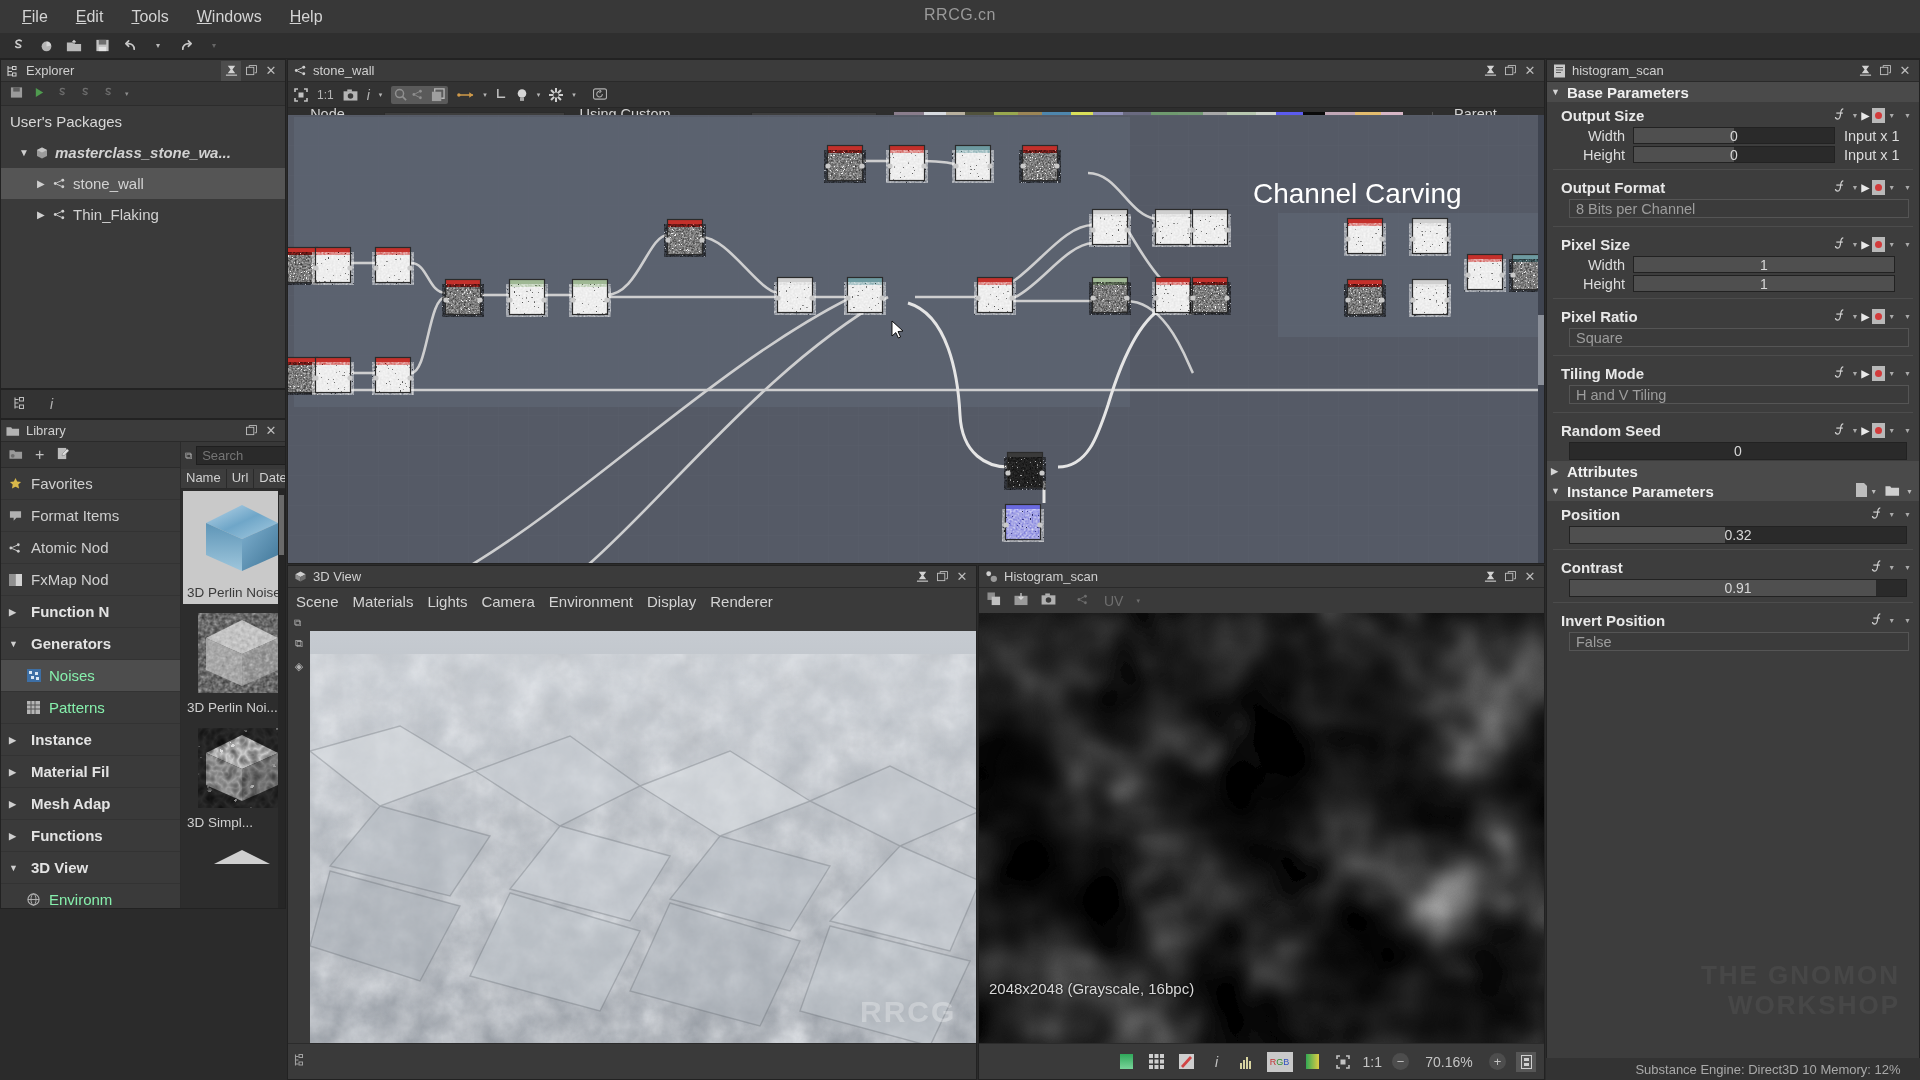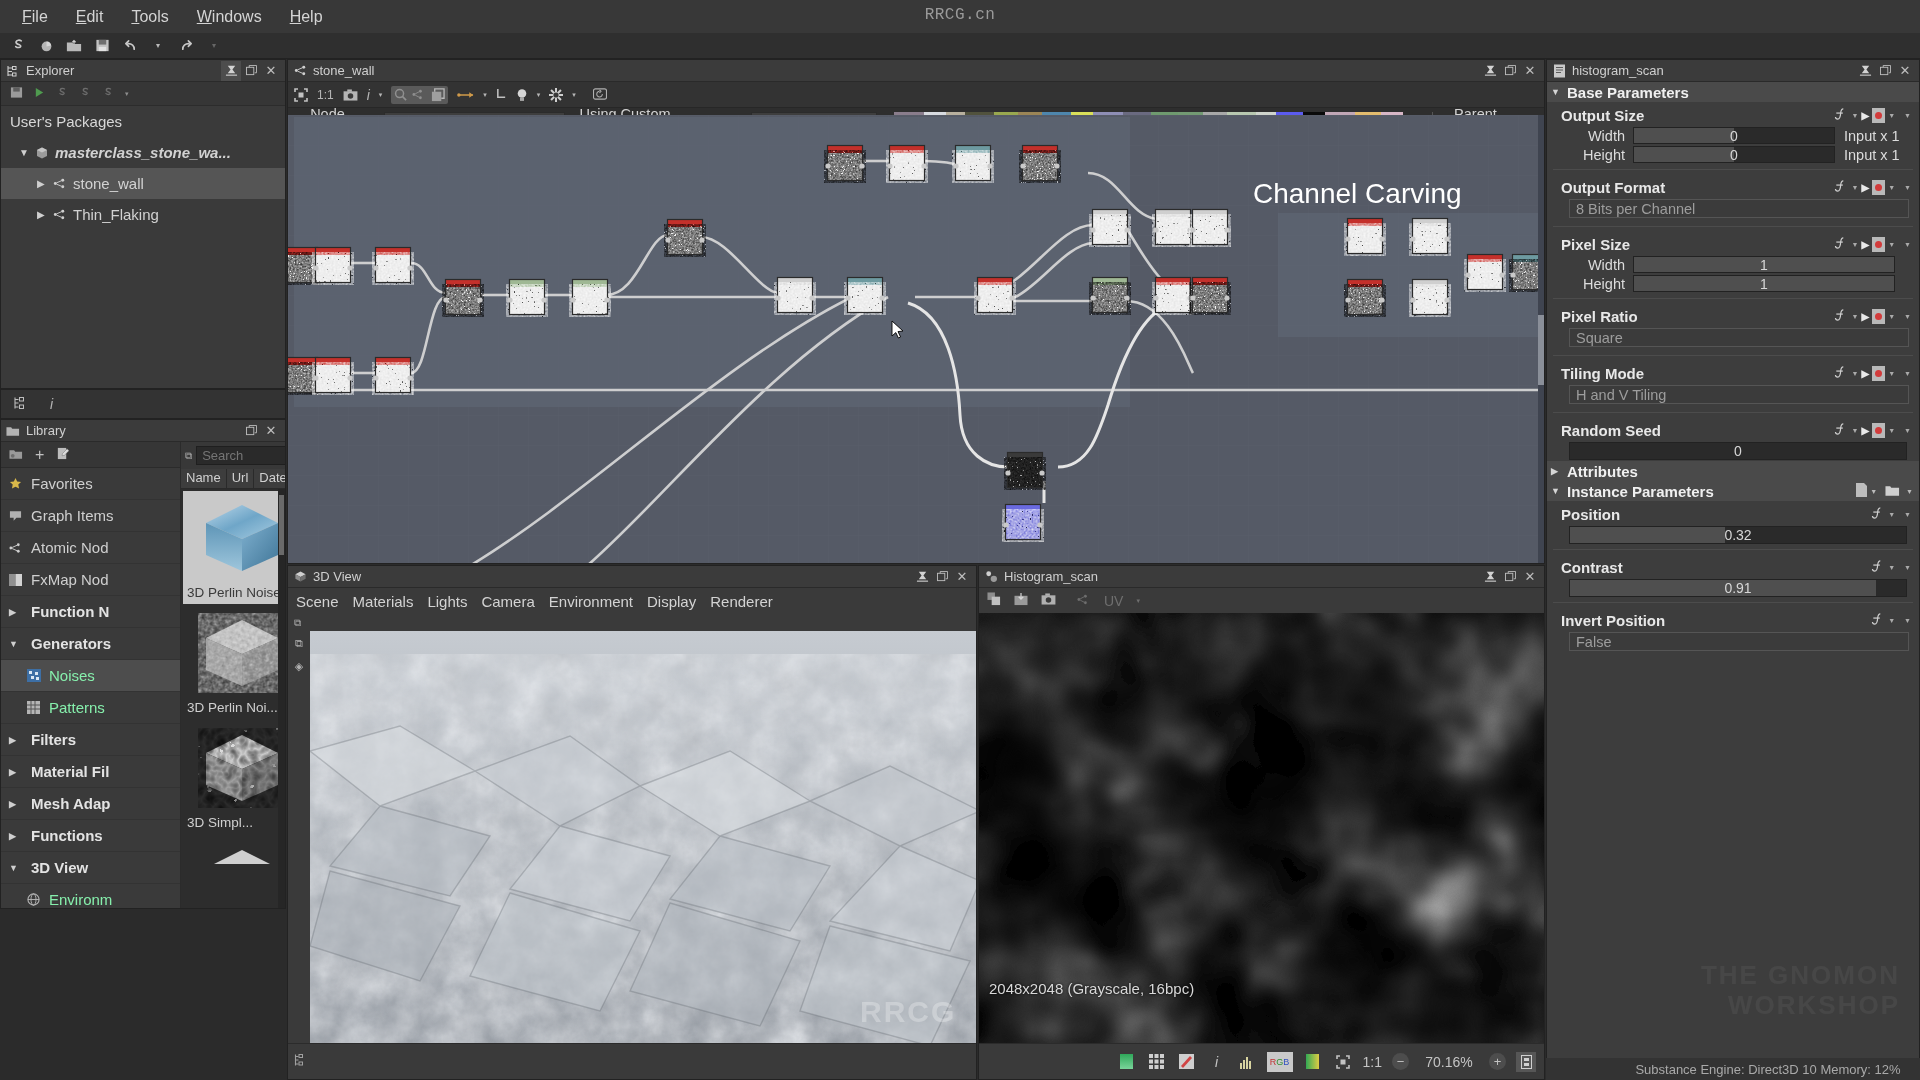--- a/index.html
+++ b/index.html
@@ -6,21 +6,21 @@
   html,body { width:1920px; height:1080px; overflow:hidden; background:#2b2b2b;
     font-family:"Liberation Sans", sans-serif; color:#c8c8c8; }
   #app { position:relative; width:1920px; height:1080px; }
 
   
   .menubar { position:absolute; left:0; top:0; width:1920px; height:33px;
     background:#383838; display:flex; align-items:center; padding-left:8px; }
   .menubar .mi { font-size:16px; color:#d4d4d4; padding:3px 14px; cursor:default; }
   .menubar .mi u { text-decoration:underline; }
   .wm-title { position:absolute; left:0; right:0; top:6px; text-align:center;
-    font-size:16px; color:#9a9a9a; pointer-events:none; letter-spacing:.5px;font-family:Liberation Mono, monospace; }
+    font-size:16px; color:#9a9a9a; pointer-events:none; letter-spacing:.5px; }
 
   
   .apptoolbar { position:absolute; left:0; top:33px; width:1920px; height:26px;
     background:#2f2f2f; display:flex; align-items:center; gap:8px; padding-left:8px;
     border-bottom:1px solid #222; }
   .tbtn { width:20px; height:18px; display:flex; align-items:center; justify-content:center;
     font-size:13px; color:#b9b9b9; }
   .tbtn svg { display:block; }
 
   
@@ -369,21 +369,21 @@
                 </svg>
               </span>
               <span>Favorites</span>
             </div>
             <div class="lib-item">
               <span class="li-ico">
                 <svg width="13" height="12" viewBox="0 0 14 12">
                   <path d="M1 1h12v7H8l-3 3V8H1z" fill="#b0b0b0"></path>
                 </svg>
               </span>
-              <span>Graph Items</span>
+              <span>Format Items</span>
             </div>
             <div class="lib-item">
               <span class="li-ico">
                 <svg width="13" height="12" viewBox="0 0 14 12">
                   <circle cx="2" cy="6" r="1.5" fill="#cfcfcf"></circle>
                   <circle cx="10" cy="2.5" r="1.5" fill="#cfcfcf"></circle>
                   <circle cx="10" cy="9.5" r="1.5" fill="#cfcfcf"></circle>
                   <path d="M3.4 5.4 8.6 3.1M3.4 6.6 8.6 8.9" stroke="#cfcfcf"></path>
                 </svg>
               </span>
@@ -432,21 +432,21 @@
                     <path d="M0 4h13M0 8h13M4 0v13M8 0v13"></path>
                   </g>
                 </svg>
               </span>
               <span>Patterns</span>
             </div>
             <div class="lib-item bold">
               <span class="li-ico">
                 <span style="font-size:9px;color:#cfcfcf">▶</span>
               </span>
-              <span>Filters</span>
+              <span>Instance</span>
             </div>
             <div class="lib-item bold">
               <span class="li-ico">
                 <span style="font-size:9px;color:#cfcfcf">▶</span>
               </span>
               <span>Material Fil</span>
             </div>
             <div class="lib-item bold">
               <span class="li-ico">
                 <span style="font-size:9px;color:#cfcfcf">▶</span>

